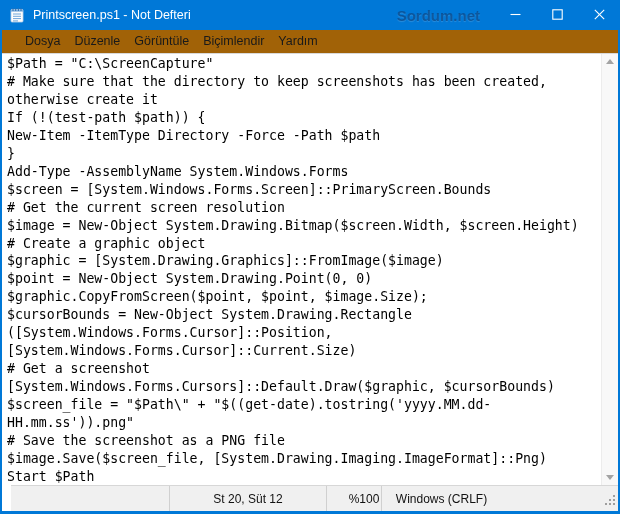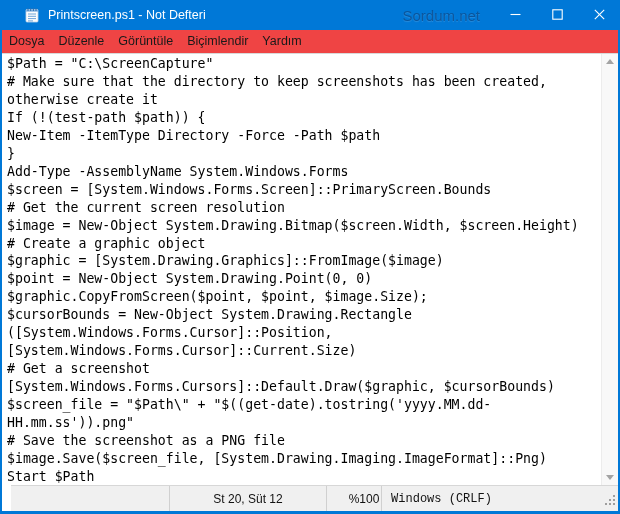--- a/index.html
+++ b/index.html
@@ -11,46 +11,46 @@
     border-right: 2px solid #0078d7;
     border-bottom: 3px solid #0078d7;
     background: #ffffff;
     overflow: hidden;
   }
   
   .titlebar {
     height: 30px; flex: 0 0 30px;
     background: #0078d7;
     display: flex; align-items: center;
-    padding-left: 24px;
+    padding-left: 9px;
     margin: 0 -2px; 
   }
   .app-icon { width: 16px; height: 16px; flex: 0 0 16px; margin-right: 8px; }
   .title-text {
     color: #ffffff; font-size: 12.5px; white-space: nowrap;
     flex: 1 1 auto; overflow: hidden;
   }
   .watermark {
-    font-size: 15px; font-weight: normal;
+    font-size: 15px; font-weight: bold;
     color: rgba(10, 74, 140, 0.78);
     text-shadow: 0 1px 1px rgba(120,180,230,0.35);
     margin-right: 14px; white-space: nowrap;
   }
   .win-btn {
     width: 42px; height: 30px; flex: 0 0 42px;
     display: flex; align-items: center; justify-content: center;
     background: transparent; border: none; cursor: default;
   }
   
   .menubar {
     height: 24px; flex: 0 0 24px;
-    background: #ef4444;
+    background: #a16207;
     border-bottom: 1px solid #d9d9d9;
     display: flex; align-items: center;
-    padding-left: 0;
+    padding-left: 16px;
     font-size: 12.5px; color: #1a1a1a;
   }
   .menu-item { padding: 0 7px; line-height: 23px; }
   
   .content { flex: 1 1 auto; display: flex; min-height: 0; }
   .editor {
     flex: 1 1 auto;
     background: #ffffff;
     padding: 1px 0 0 5px;
     overflow: hidden;
@@ -92,21 +92,21 @@
     margin-left: 9px;
   }
   .status-cell {
     display: flex; align-items: center; justify-content: center;
     border-left: 1px solid #d0d0d0;
     white-space: nowrap;
   }
   .status-spacer { flex: 0 0 158px; border-left: none; }
   .status-cursor { flex: 0 0 157px; }
   .status-zoom   { flex: 0 0 55px; padding-left: 20px; }
-  .status-eol    { flex: 0 0 120px; font-family: Liberation Mono, monospace; }
+  .status-eol    { flex: 0 0 120px; }
   .status-enc    { flex: 1 1 auto; justify-content: flex-start; padding-left: 18px; }
   .resize-grip { position: absolute; right: 2px; bottom: 2px; }
 </style>
 </head>
 <body>
 
 <div class="window">
 
   <div class="titlebar">
     <span class="app-icon">

